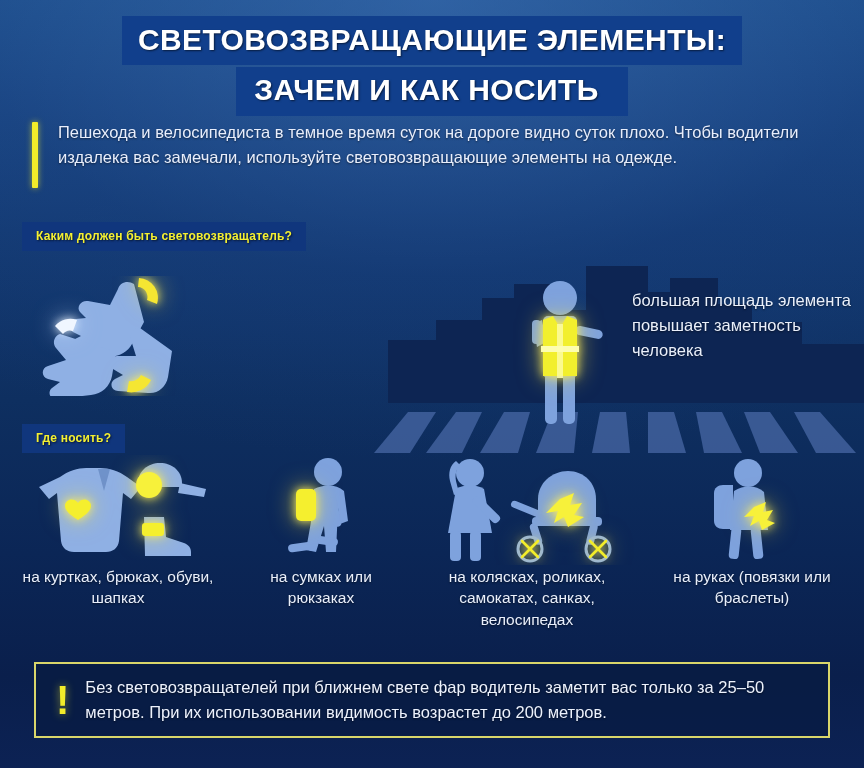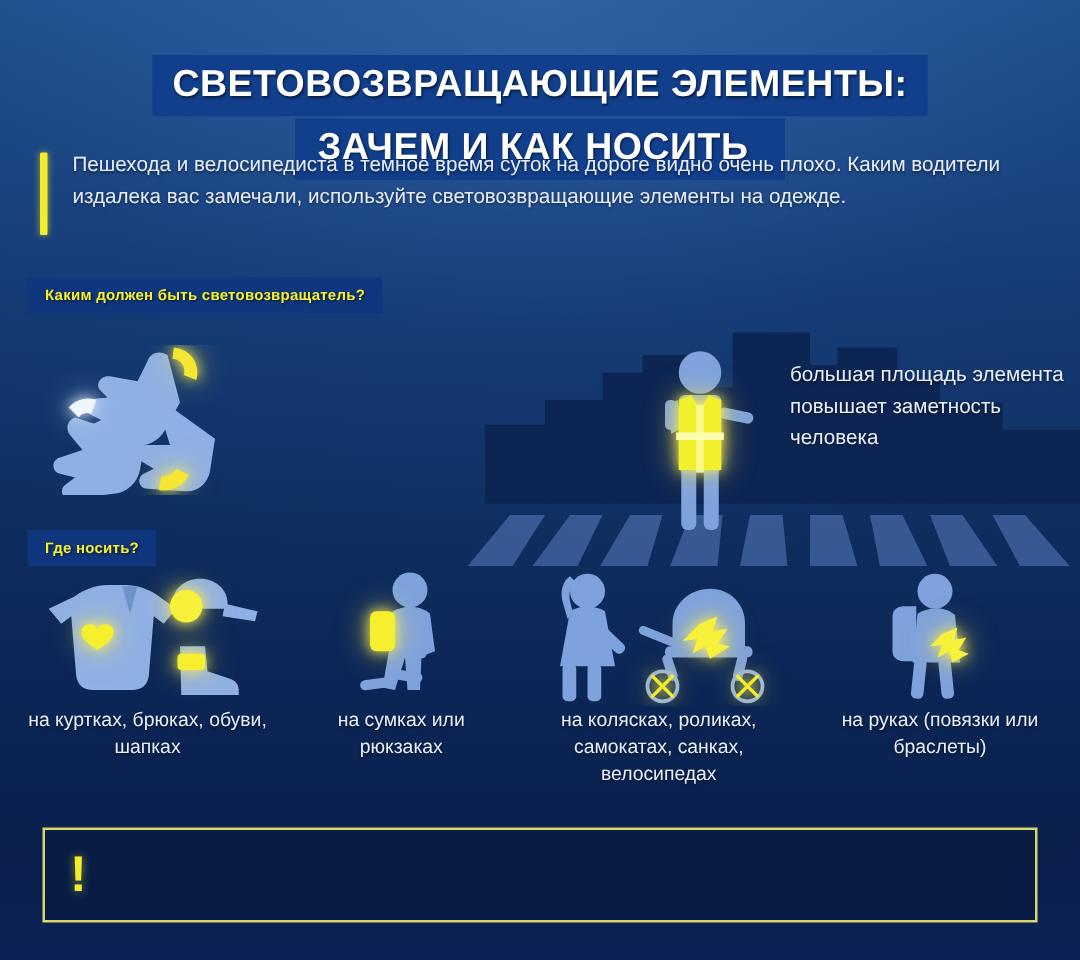--- a/index.html
+++ b/index.html
@@ -21,21 +21,20 @@
   
   .title-wrap { position:absolute; left:0; top:16px; width:864px; text-align:center; }
   .title-line {
     display:inline-block;
     background:#113f8c;
     color:#ffffff;
     font-weight:bold;
     letter-spacing:0.4px;
     line-height:1.0;
     text-shadow: 1px 1px 2px rgba(0,0,0,0.55);
-    margin-top: 28px;
   }
   .title-line.l1 { font-size:30px; padding:9px 16px 10px 16px; }
   .title-line.l2 { font-size:30px; padding:8px 29px 11px 18px; margin-top:2px; }
 
   
   .intro { position:absolute; left:32px; top:120px; width:800px; display:flex; gap:20px; }
   .intro-bar { width:6px; height:66px; background:#f2ec2a; flex:none; border-radius:1px;
                box-shadow:0 0 6px rgba(242,236,42,0.6); margin-top:2px;}
   .intro-text { color:#e8eefc; font-size:16.5px; line-height:1.52; text-shadow:0 1px 2px rgba(0,0,0,0.5); }
 
@@ -105,21 +104,21 @@
 
 <div id="page">
 
   <div class="title-wrap">
     <div class="title-line l1">СВЕТОВОЗВРАЩАЮЩИЕ ЭЛЕМЕНТЫ:</div><br>
     <div class="title-line l2">ЗАЧЕМ И КАК НОСИТЬ</div>
   </div>
 
   <div class="intro">
     <div class="intro-bar"></div>
-    <div class="intro-text">Пешехода и велосипедиста в темное время суток на дороге видно очень плохо. Каким водители издалека вас замечали, используйте световозвращающие элементы на одежде.</div>
+    <div class="intro-text">Пешехода и велосипедиста в темное время суток на дороге видно суток плохо. Чтобы водители издалека вас замечали, используйте световозвращающие элементы на одежде.</div>
   </div>
 
   <div class="sec-head" id="sec1">Каким должен быть световозвращатель?</div>
 
   <div class="s1">
 
     <svg class="city" viewBox="0 0 494 145">
       <g fill="#0d2553">
         <rect x="18" y="82" width="54" height="63"></rect>
         <rect x="66" y="62" width="52" height="83"></rect>
@@ -290,15 +289,16 @@
             <path d="M106 52 l12 -5 -3 10 10 -2 -6 10 8 3 -13 7 -3 -9 -9 5 4 -10 -10 1 z" fill="#f7f13a"></path>
           </g>
         </svg>
       </div>
       <div class="cap">на руках (повязки или браслеты)</div>
     </div>
   </div>
 
   <div class="warn">
     <div class="warn-excl">!</div>
+    <div class="warn-text">Без световозвращателей при ближнем свете фар водитель заметит вас только за 25–50 метров. При их использовании видимость возрастет до 200 метров.</div>
   </div>
 
 </div>
 
 </body></html>

